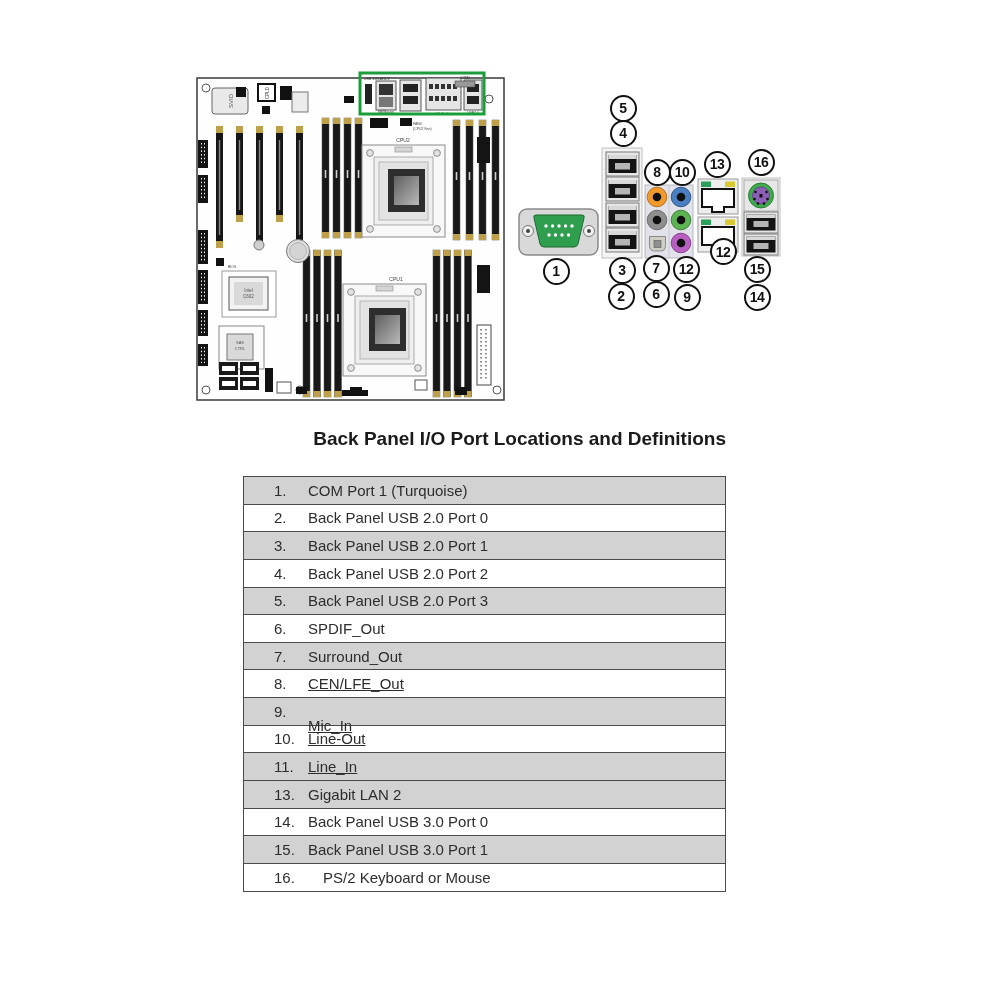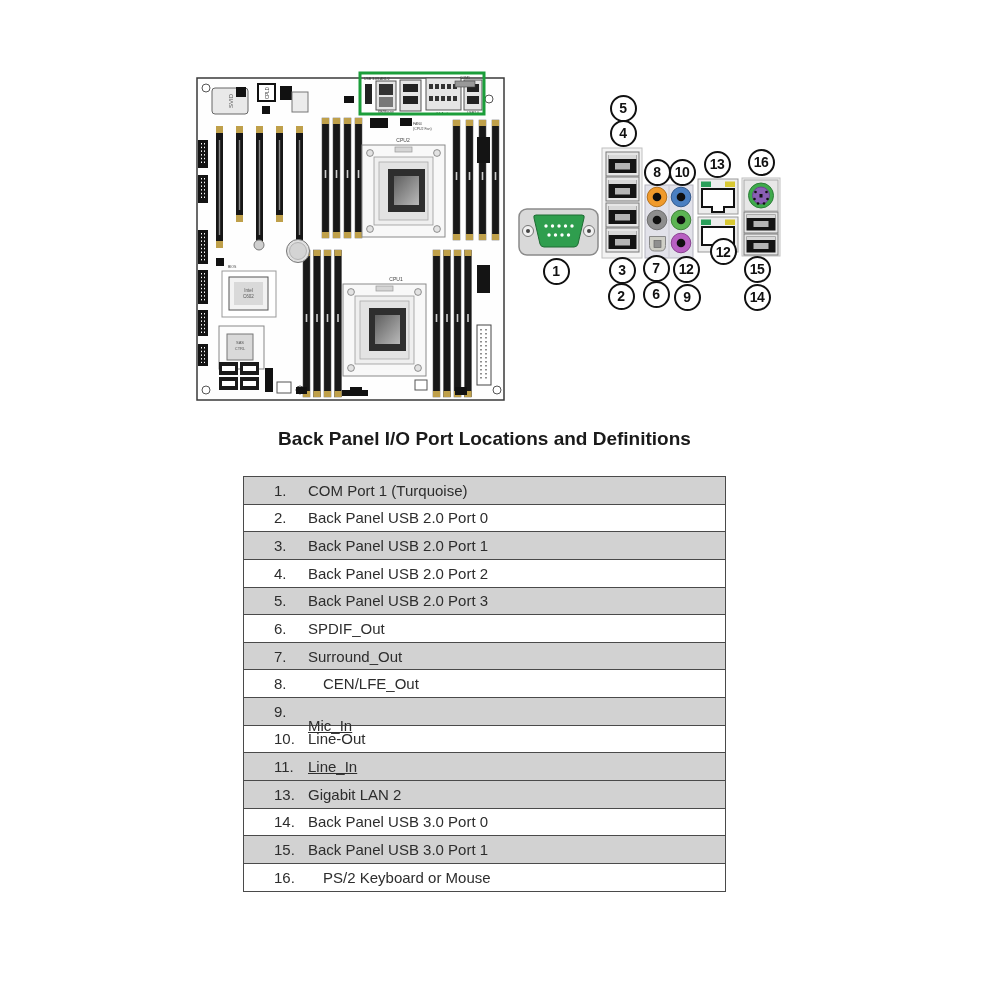--- a/index.html
+++ b/index.html
@@ -6,21 +6,21 @@
   body{font-family:"Liberation Sans", sans-serif;}
   .page{position:relative;width:1000px;height:1000px;background:#fff;overflow:hidden;}
   .diagram-svg{position:absolute;left:0;top:0;}
   .callout{
     position:absolute;width:27px;height:27px;box-sizing:border-box;
     border:2.5px solid #111;border-radius:50%;background:#fff;
     font-weight:bold;font-size:14px;letter-spacing:-0.5px;color:#111;
     display:flex;align-items:center;justify-content:center;line-height:1;
   }
   .title{
-    position:absolute;left:243px;top:428px;width:483px;text-align:center;
+    position:absolute;left:243px;top:428px;width:483px;text-align:right;
     font-size:19px;font-weight:bold;color:#1a1a1a;white-space:nowrap;
   }
   .io-table{
     position:absolute;left:243px;top:476px;width:483px;box-sizing:border-box;
     border:1px solid #4a4a4a;background:#fff;
   }
   .io-row{
     height:27.63px;box-sizing:border-box;border-bottom:1px solid #4a4a4a;
     display:flex;align-items:center;font-size:15px;color:#2d2d2d;background:#fff;
   }
@@ -399,29 +399,29 @@
     <div class="io-row">
         <span class="num">6.</span>
         <span class="lbl">SPDIF_Out</span>
       </div>
     <div class="io-row gray">
         <span class="num">7.</span>
         <span class="lbl">Surround_Out</span>
       </div>
     <div class="io-row">
         <span class="num">8.</span>
-        <span class="lbl" style=" margin-left: 15px;">CEN/LFE_Out</span>
+        <span class="lbl" style="text-decoration: underline;">CEN/LFE_Out</span>
       </div>
     <div class="io-row gray">
         <span class="num">9.</span>
         <span class="lbl" style="text-decoration: underline; margin-top: 28px;">Mic_In</span>
       </div>
     <div class="io-row">
         <span class="num">10.</span>
-        <span class="lbl" style=" text-align: right;">Line-Out</span>
+        <span class="lbl" style="text-decoration: underline; text-align: right;">Line-Out</span>
       </div>
     <div class="io-row gray">
         <span class="num">11.</span>
         <span class="lbl" style="text-decoration: underline;">Line_In</span>
       </div>
     <div class="io-row gray">
         <span class="num">13.</span>
         <span class="lbl">Gigabit LAN 2</span>
       </div>
     <div class="io-row">

